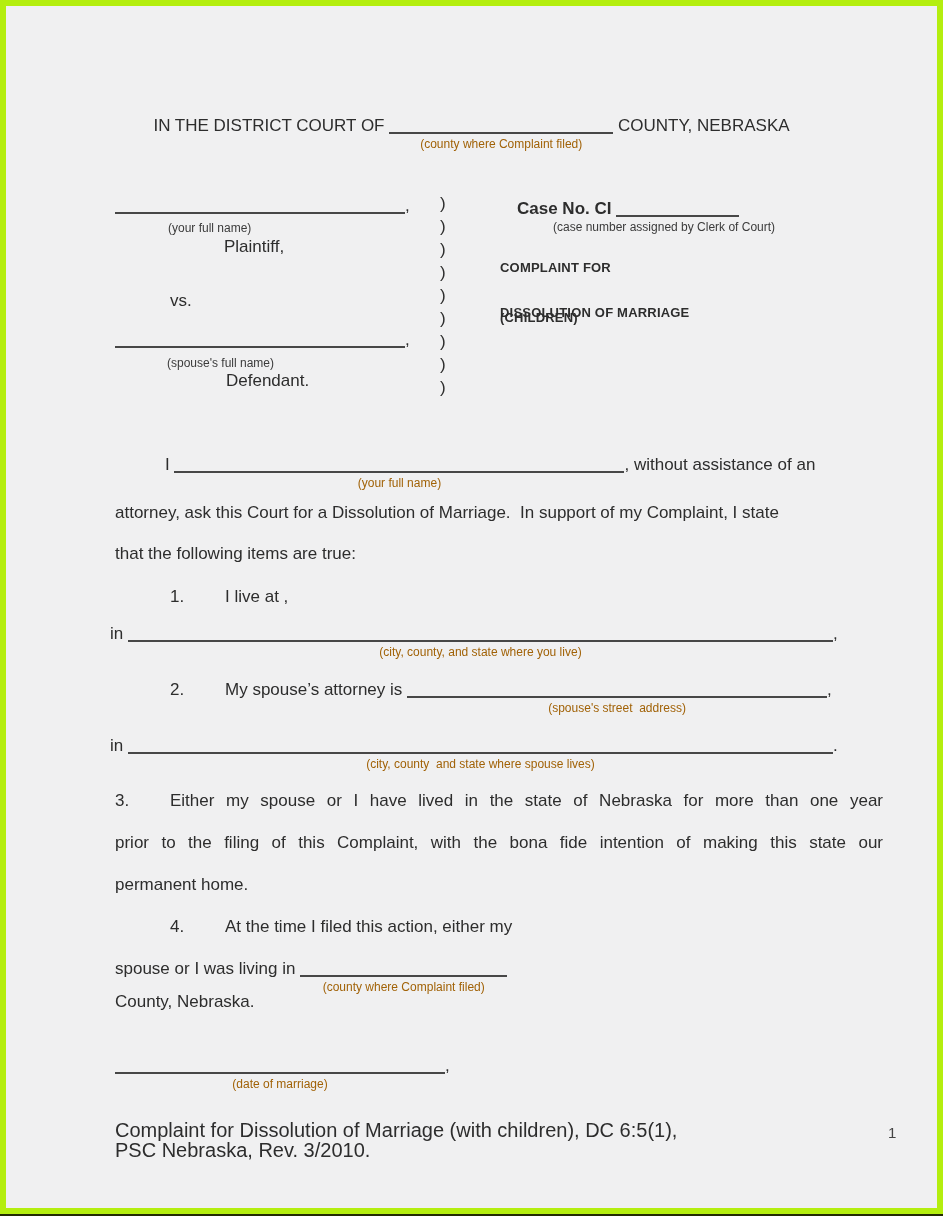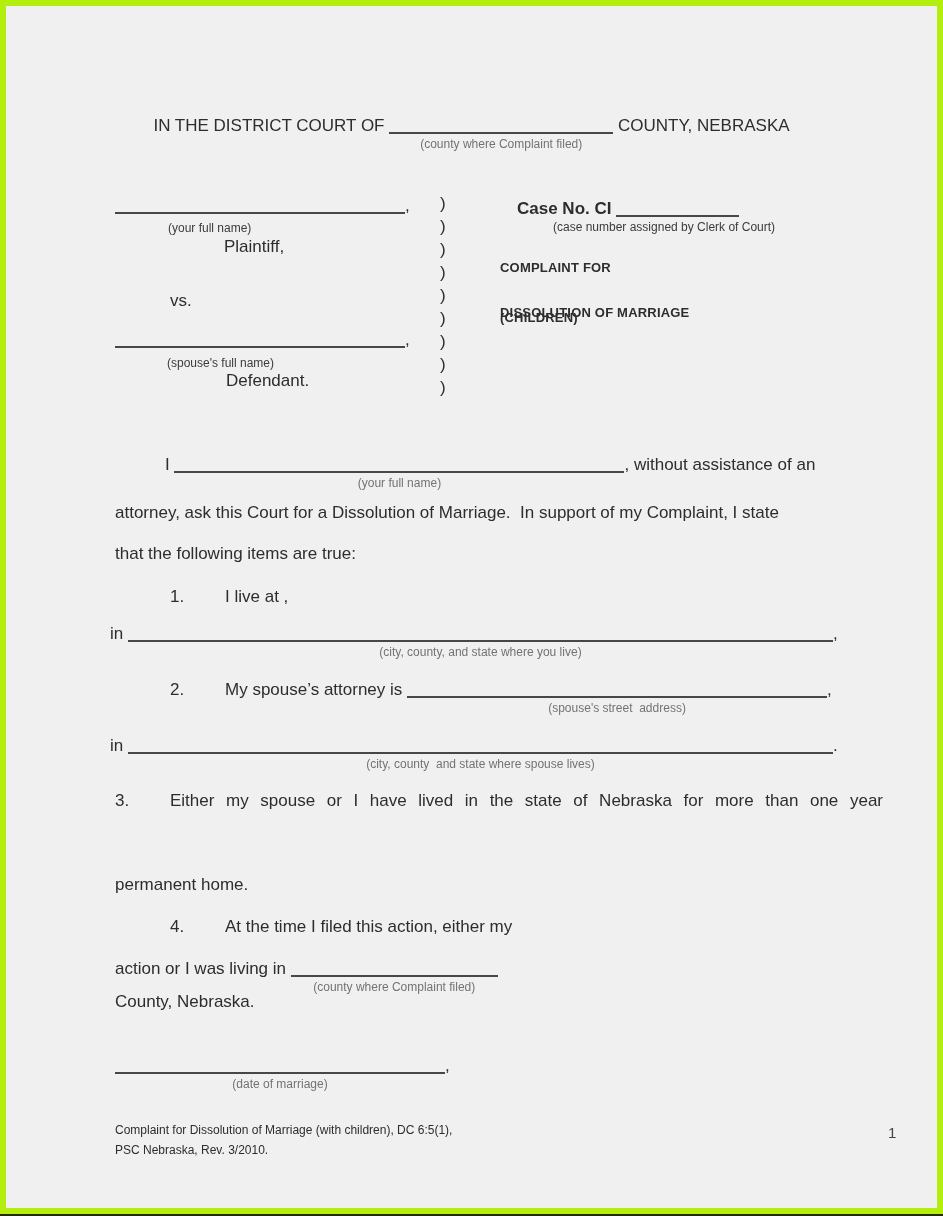--- a/index.html
+++ b/index.html
@@ -18,23 +18,23 @@
   .frame-bottom-edge{position:absolute;left:0;right:0;bottom:0;height:2px;background:#222b02;pointer-events:none;}
   .t{position:absolute;font-size:17px;line-height:20px;white-space:pre;}
   .small{font-size:12px;line-height:14px;color:#3b3b3b;}
   .b{font-weight:bold;margin-left:17px;}
   .title{font-size:13px;line-height:22px;font-weight:bold;letter-spacing:.2px;}
   .center{left:0;width:943px;text-align:center;}
   .num{display:inline-block;width:55px;}
   .just{white-space:normal;text-align:justify;text-align-last:justify;}
   .bw{position:relative;display:inline-block;top:3px;vertical-align:baseline;}
   .bl{display:block;height:14px;border-bottom:2px solid var(--line);}
-  .cap{position:absolute;top:19px;left:50%;transform:translateX(-50%);font-size:12px;line-height:14px;color:#737373;white-space:pre;}
+  .cap{position:absolute;top:19px;left:50%;transform:translateX(-50%);font-size:12px;line-height:14px;color:#a16207;white-space:pre;}
   .paren{position:absolute;left:440px;font-size:17px;line-height:20px;}
-  .footer{font-size:12px;line-height:20px;}
+  .footer{font-size:20px;line-height:20px;}
 </style>
 </head>
 <body>
 
 <div class="page">
   <div class="frame"></div>
 
   <div class="t center" style="top:115px;"><span>IN THE DISTRICT COURT OF</span><span> </span><span class="bw" style="width:224px;"><span class="bl"></span><span class="cap">(county where Complaint filed)</span></span><span> </span><span>COUNTY, NEBRASKA</span></div>
 
   <div class="t" style="left:115px;top:195px;"><span class="bw" style="width:290px;"><span class="bl"></span></span><span>,</span></div>
@@ -65,24 +65,25 @@
   <div class="t" style="left:115px;top:503px;">attorney, ask this Court for a Dissolution of Marriage.  In support of my Complaint, I state</div>
   <div class="t" style="left:115px;top:544px;">that the following items are true:</div>
 
   <div class="t" style="left:170px;top:587px;"><span class="num">1.</span><span>I live at </span><span>,</span></div>
   <div class="t" style="left:110px;top:623px;"><span>in </span><span class="bw" style="width:705px;"><span class="bl"></span><span class="cap">(city, county, and state where you live)</span></span><span>,</span></div>
 
   <div class="t" style="left:170px;top:679px;"><span class="num">2.</span><span>My spouse’s attorney is </span><span class="bw" style="width:420px;"><span class="bl"></span><span class="cap">(spouse's street  address)</span></span><span>,</span></div>
   <div class="t" style="left:110px;top:735px;"><span>in </span><span class="bw" style="width:705px;"><span class="bl"></span><span class="cap">(city, county  and state where spouse lives)</span></span><span>.</span></div>
 
   <div class="t just" style="left:115px;top:791px;width:768px;"><span class="num">3.</span><span>Either my spouse or I have lived in the state of Nebraska for more than one year</span></div>
+  <div class="t just" style="left:115px;top:833px;width:768px;">prior to the filing of this Complaint, with the bona fide intention of making this state our</div>
   <div class="t" style="left:115px;top:875px;">permanent home.</div>
 
   <div class="t" style="left:170px;top:917px;"><span class="num">4.</span><span>At the time I filed this action, either my</span></div>
-  <div class="t" style="left:115px;top:958px;"><span>action or I was living in </span><span class="bw" style="width:207px;"><span class="bl"></span><span class="cap">(county where Complaint filed)</span></span></div>
+  <div class="t" style="left:115px;top:958px;"><span>spouse or I was living in </span><span class="bw" style="width:207px;"><span class="bl"></span><span class="cap">(county where Complaint filed)</span></span></div>
   <div class="t" style="left:115px;top:992px;">County, Nebraska.</div>
 
   <div class="t" style="left:115px;top:1055px;"><span class="bw" style="width:330px;"><span class="bl"></span><span class="cap">(date of marriage)</span></span><span>,</span></div>
 
   <div class="t footer" style="left:115px;top:1120px;">Complaint for Dissolution of Marriage (with children), DC 6:5(1),</div>
   <div class="t footer" style="left:115px;top:1140px;">PSC Nebraska, Rev. 3/2010.</div>
   <div class="t" style="left:888px;top:1123px;font-size:15px;color:#444;">1</div>
 
   <div class="frame-bottom-edge"></div>
 </div>

